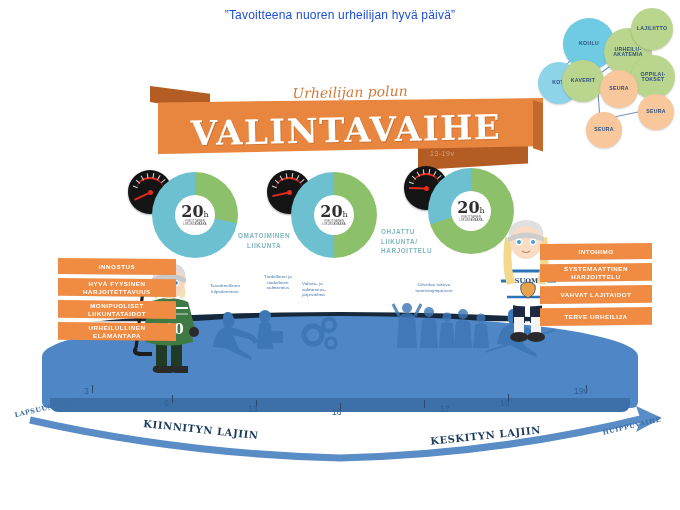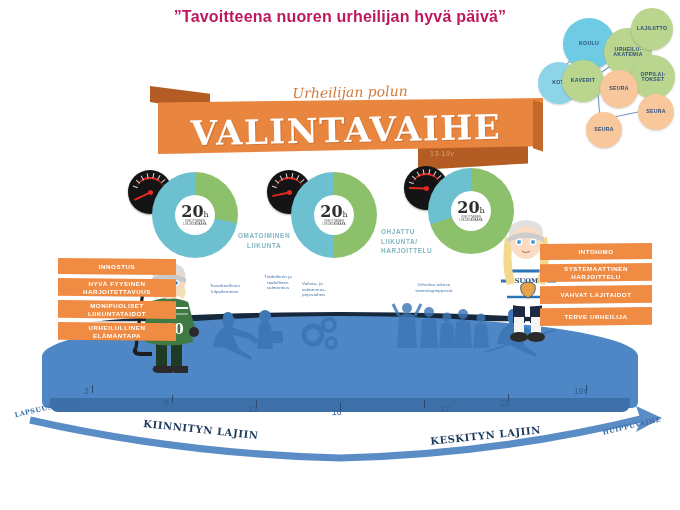--- a/index.html
+++ b/index.html
@@ -7,21 +7,21 @@
     width:680px;height:510px;
     background:#ffffff;
     font-family:"Liberation Sans", sans-serif;
     overflow:hidden;position:relative;
   }
   .stage{position:absolute;left:0;top:0;width:680px;height:510px;}
 
   
   .maintitle{
     position:absolute;left:0;top:8px;width:680px;text-align:center;
-    font-size:16px;color:#be185d;letter-spacing:.2px;font-weight:bold;
+    font-size:12px;color:#1d4ed8;letter-spacing:.2px;
   }
 
   
   .bubbles{position:absolute;left:528px;top:0px;width:152px;height:152px;}
   .bubble{
     position:absolute;border-radius:50%;
     display:flex;align-items:center;justify-content:center;
     text-align:center;color:#2d4f7c;line-height:1.05;
     font-size:5.2px;letter-spacing:.3px;font-weight:bold;
     box-shadow:0 1px 2px rgba(0,0,0,.18);

